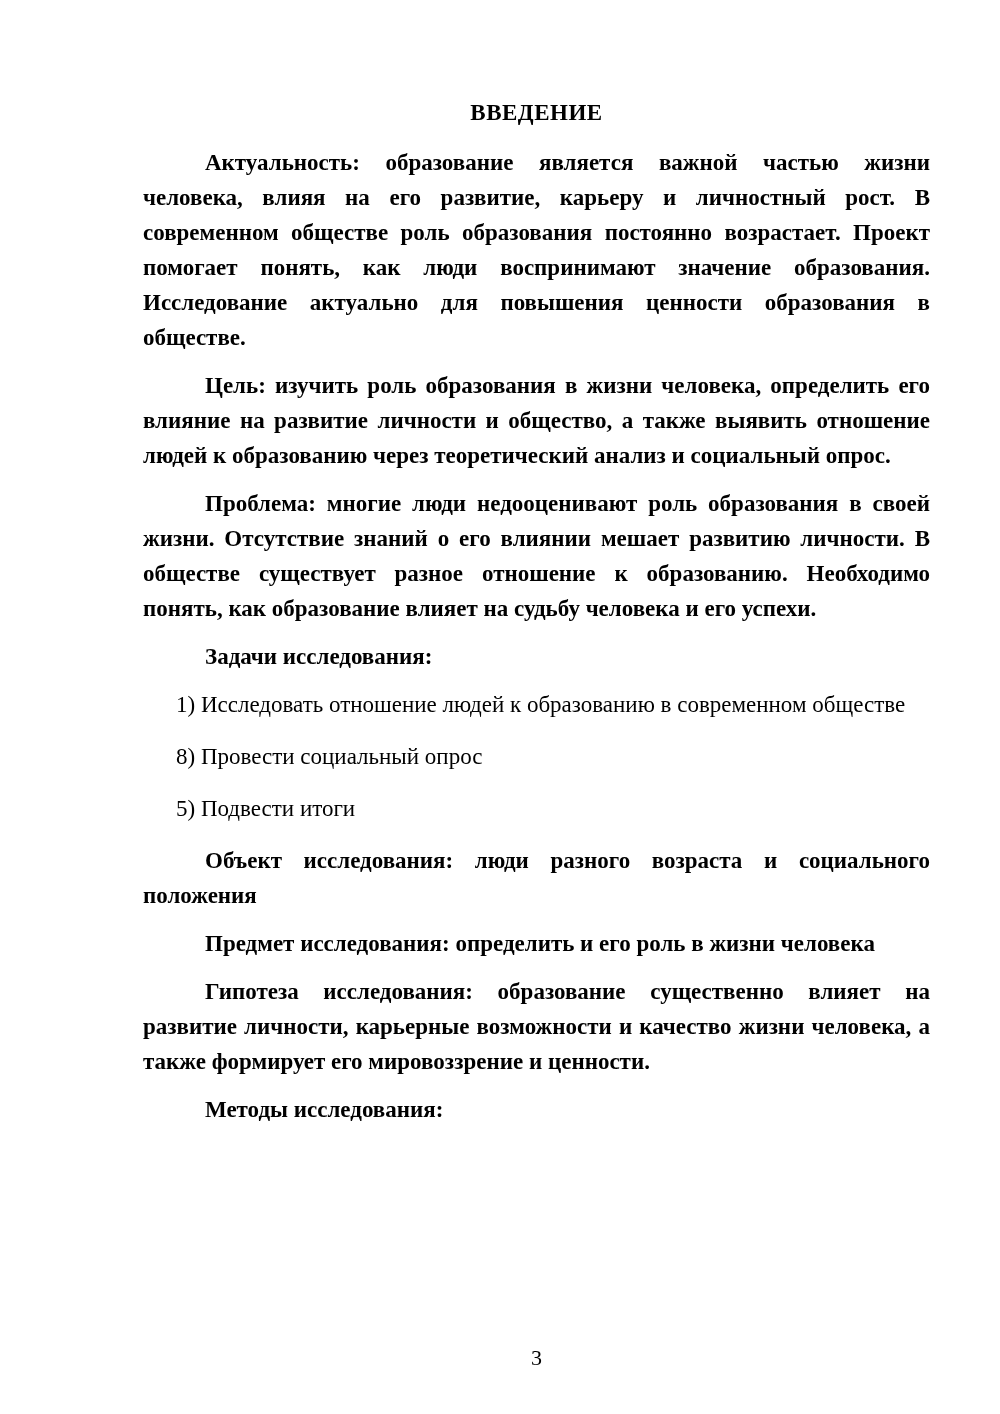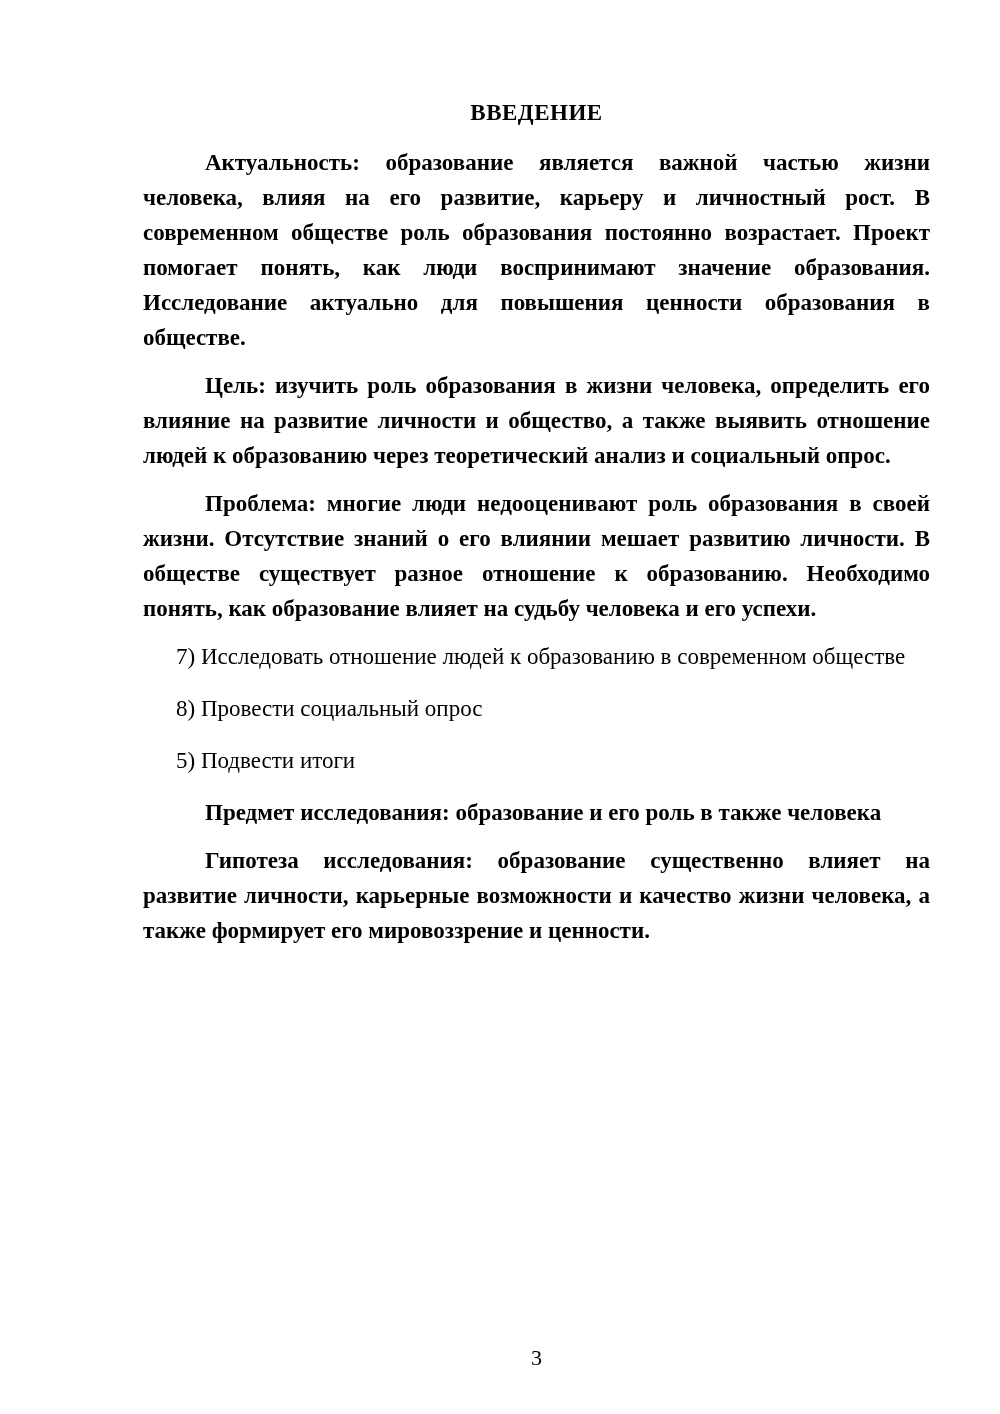--- a/index.html
+++ b/index.html
@@ -56,31 +56,34 @@
 <div class="page">
 
   <h1 class="doc-title">ВВЕДЕНИЕ</h1>
 
   <p class="para">Актуальность: образование является важной частью жизни человека, влияя на его развитие, карьеру и личностный рост. В современном обществе роль образования постоянно возрастает. Проект помогает понять, как люди воспринимают значение образования. Исследование актуально для повышения ценности образования в обществе.</p>
 
   <p class="para">Цель: изучить роль образования в жизни человека, определить его влияние на развитие личности и общество, а также выявить отношение людей к образованию через теоретический анализ и социальный опрос.</p>
 
   <p class="para">Проблема: многие люди недооценивают роль образования в своей жизни. Отсутствие знаний о его влиянии мешает развитию личности. В обществе существует разное отношение к образованию. Необходимо понять, как образование влияет на судьбу человека и его успехи.</p>
 
+  <p class="para">Задачи исследования:</p>
 
 
 
-  <p class="list-item">7) Исследовать отношение людей к образованию в современном обществе</p>
+  <p class="list-item">1) Исследовать отношение людей к образованию в современном обществе</p>
 
   <p class="list-item">8) Провести социальный опрос</p>
 
   <p class="list-item">5) Подвести итоги</p>
 
+  <p class="para">Объект исследования: люди разного возраста и социального положения</p>
 
-  <p class="para">Предмет исследования: образование и его роль в также человека</p>
+  <p class="para">Предмет исследования: определить и его роль в жизни человека</p>
 
   <p class="para">Гипотеза исследования: образование существенно влияет на развитие личности, карьерные возможности и качество жизни человека, а также формирует его мировоззрение и ценности.</p>
 
+  <p class="para">Методы исследования:</p>
 
 
   <div class="page-number">3</div>
 
 </div>
 
 </body></html>

